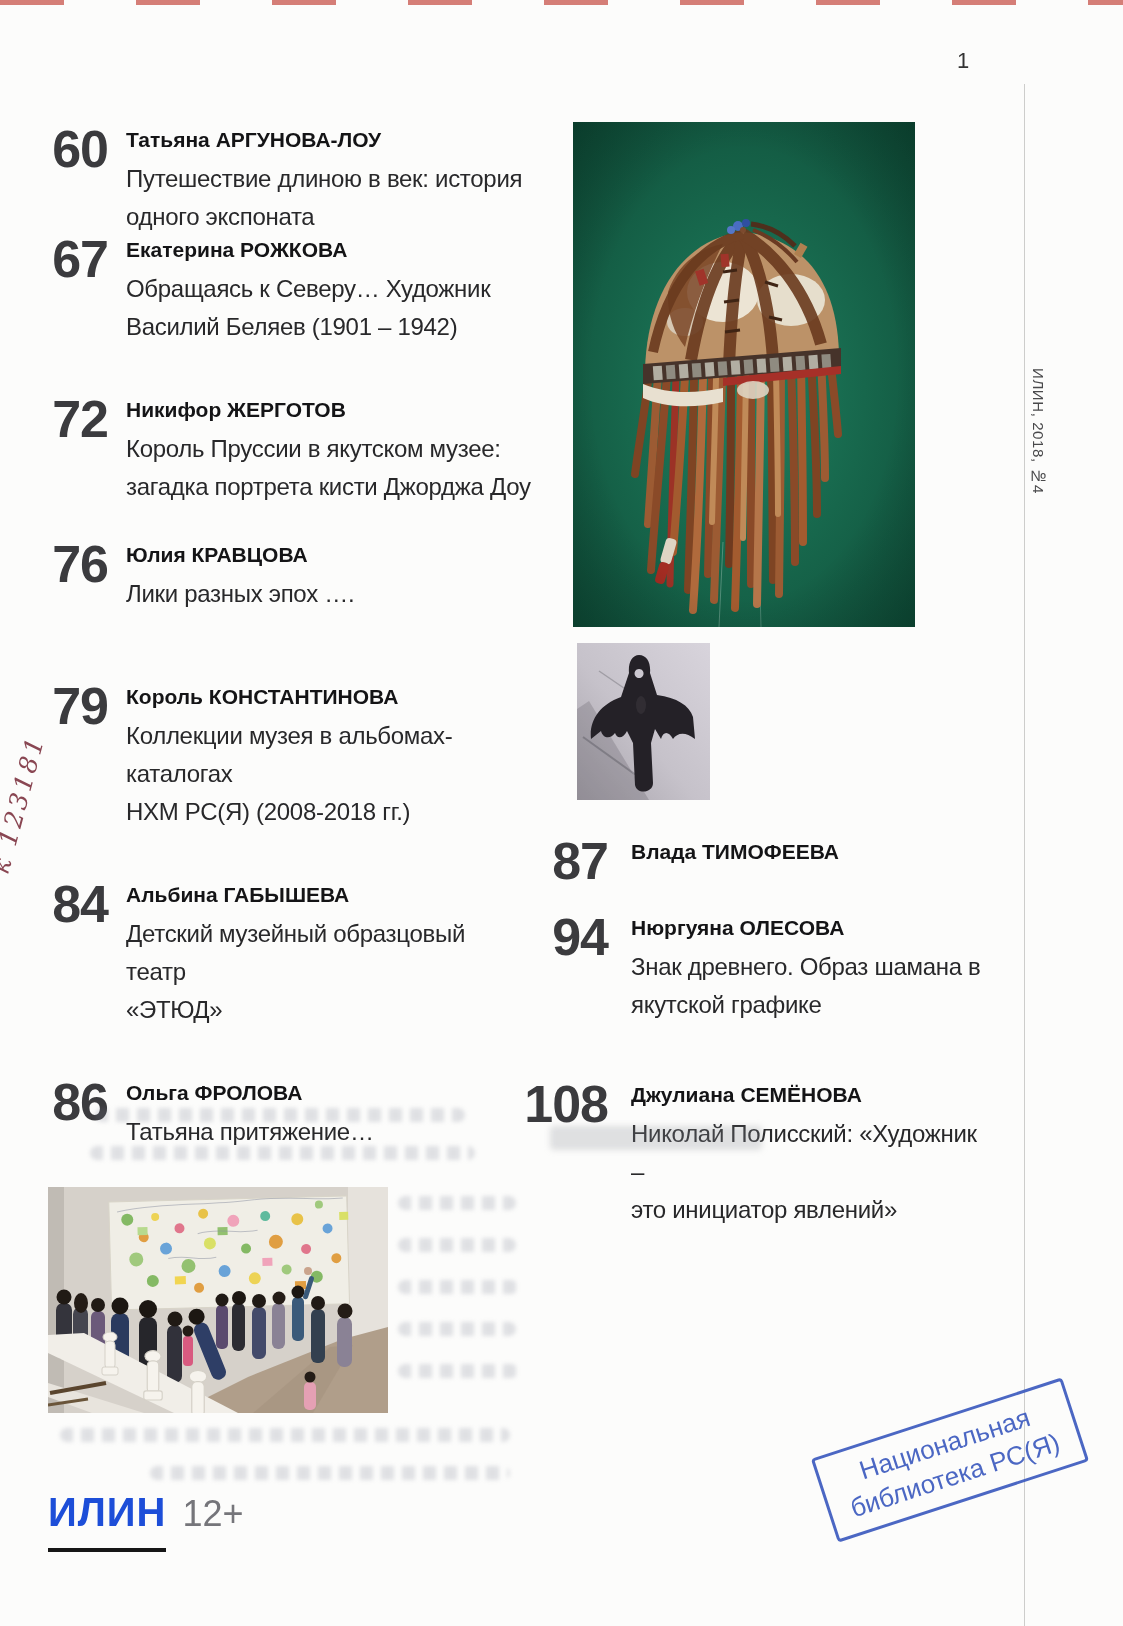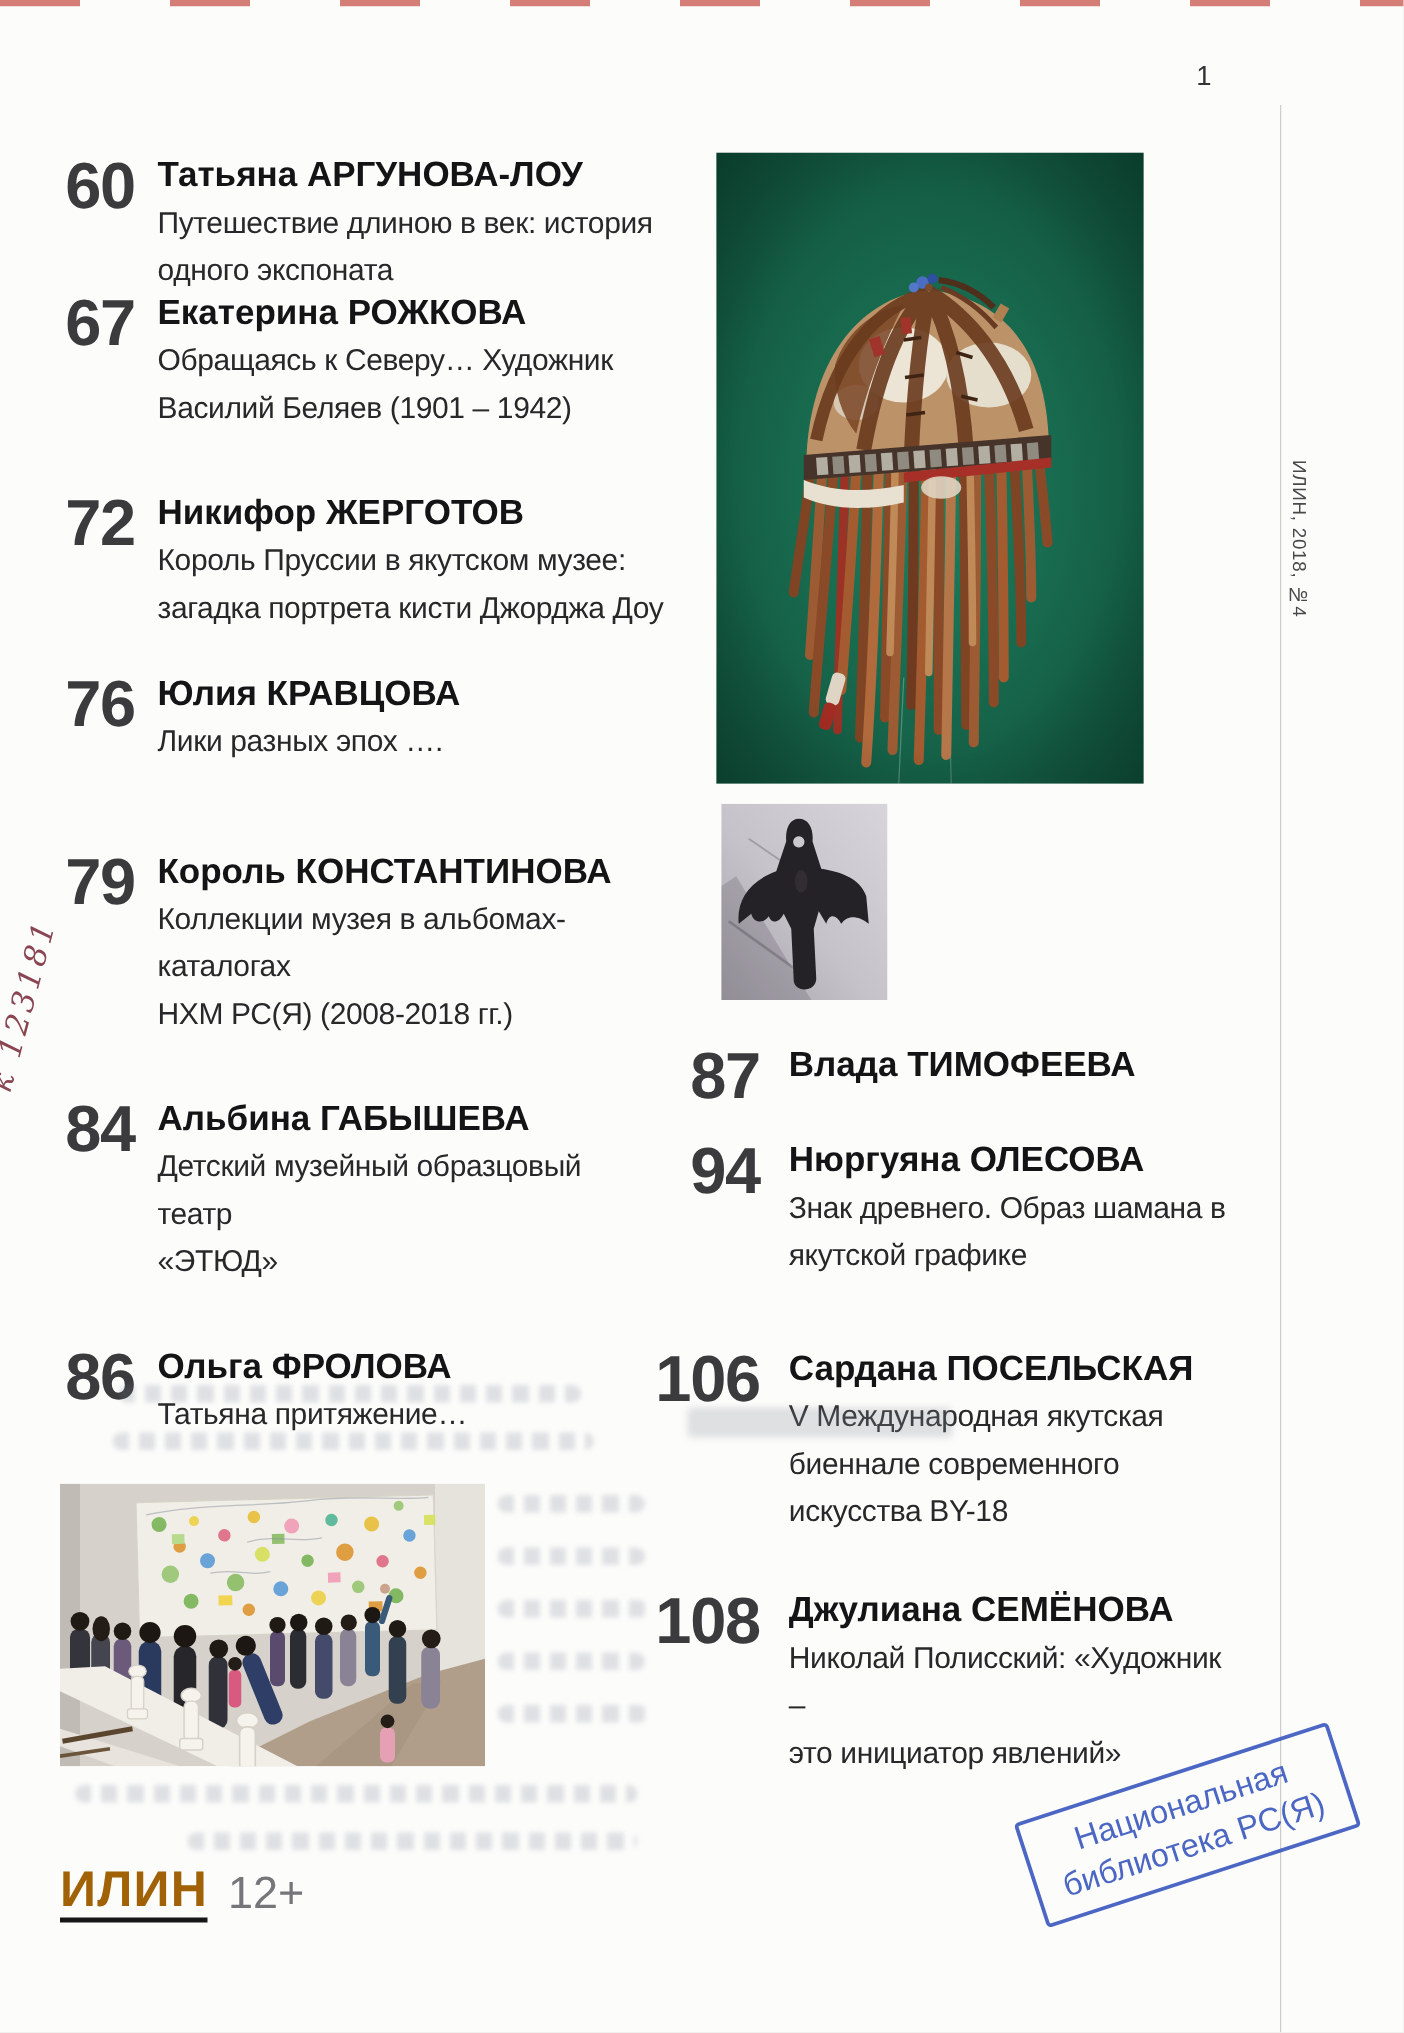--- a/index.html
+++ b/index.html
@@ -42,21 +42,21 @@
   .entry { position:relative; }
   .entry .num {
     position:absolute; left:0; top:-3px; text-align:right;
     font-size:52px; font-weight:700; letter-spacing:-1px; color:#3b3b3e; line-height:1;
   }
   .col-left  .entry .num { width:60px; }
   .col-right .entry .num { width:90px; }
   .col-left  .entry .txt { margin-left:78px;  width:405px; }
   .col-right .entry .txt { margin-left:113px; width:358px; }
 
-  .entry .author { font-size:28px; font-weight:700; color:#141416; line-height:28px; margin:0 0 6px 0; }
+  .entry .author { font-size:21px; font-weight:700; color:#141416; line-height:28px; margin:0 0 6px 0; }
   .entry .title  { font-size:24px; color:#28282a; line-height:38px; letter-spacing:-0.3px; white-space:pre-line; }
 
   .col-left  .entry:nth-of-type(2){}
   .col-left  .entry:nth-of-type(3){margin-top:50px}
   .col-left  .entry:nth-of-type(4){margin-top:35px}
   .col-left  .entry:nth-of-type(5){margin-top:70px}
   .col-left  .entry:nth-of-type(6){margin-top:50px}
   .col-left  .entry:nth-of-type(7){margin-top:50px}
   .col-right .entry:nth-of-type(2){margin-top:48px}
   .col-right .entry:nth-of-type(3){margin-top:57px}
@@ -75,22 +75,22 @@
     filter:blur(2px);
   }
   .bleed-block {
     position:absolute; border-radius:4px;
     background:rgba(140,142,150,.26); filter:blur(3px);
   }
 
   
   .footer { position:absolute; left:48px; top:1492px; display:flex; align-items:flex-start; }
   .logo {
-    font-size:40px; font-weight:800; letter-spacing:1px; color:#a16207; line-height:1;
-    border-bottom:4px solid #161616; padding-bottom:2px;
+    font-size:40px; font-weight:800; letter-spacing:1px; color:#1d4ed8; line-height:1;
+    border-bottom:4px solid #161616; padding-bottom:16px;
   }
   .age { font-size:36px; font-weight:400; color:#75757a; margin-left:16px; padding-top:4px; line-height:1; }
 
   
   .stamp {
     position:absolute; left:818px; top:1416px; width:238px; padding:8px 10px;
     transform:rotate(-18deg);
     border:3px solid #3d5bbf; border-radius:4px;
     color:#3d5bbf; text-align:center; font-size:26px; line-height:33px;
     opacity:.92; background:transparent;
@@ -184,29 +184,20 @@
 
       <div class="entry">
         <div class="num">94</div>
         <div class="txt">
           <div class="author">Нюргуяна ОЛЕСОВА</div>
           <div class="title">Знак древнего. Образ шамана в
 якутской графике</div>
         </div>
       </div>
 
-      <div class="entry">
-        <div class="num">106</div>
-        <div class="txt">
-          <div class="author">Сардана ПОСЕЛЬСКАЯ</div>
-          <div class="title">V Международная якутская
-биеннале современного
-искусства BY-18</div>
-        </div>
-      </div>
 
       <div class="entry">
         <div class="num">108</div>
         <div class="txt">
           <div class="author">Джулиана СЕМЁНОВА</div>
           <div class="title">Николай Полисский: «Художник –
 это инициатор явлений»</div>
         </div>
       </div>
 

